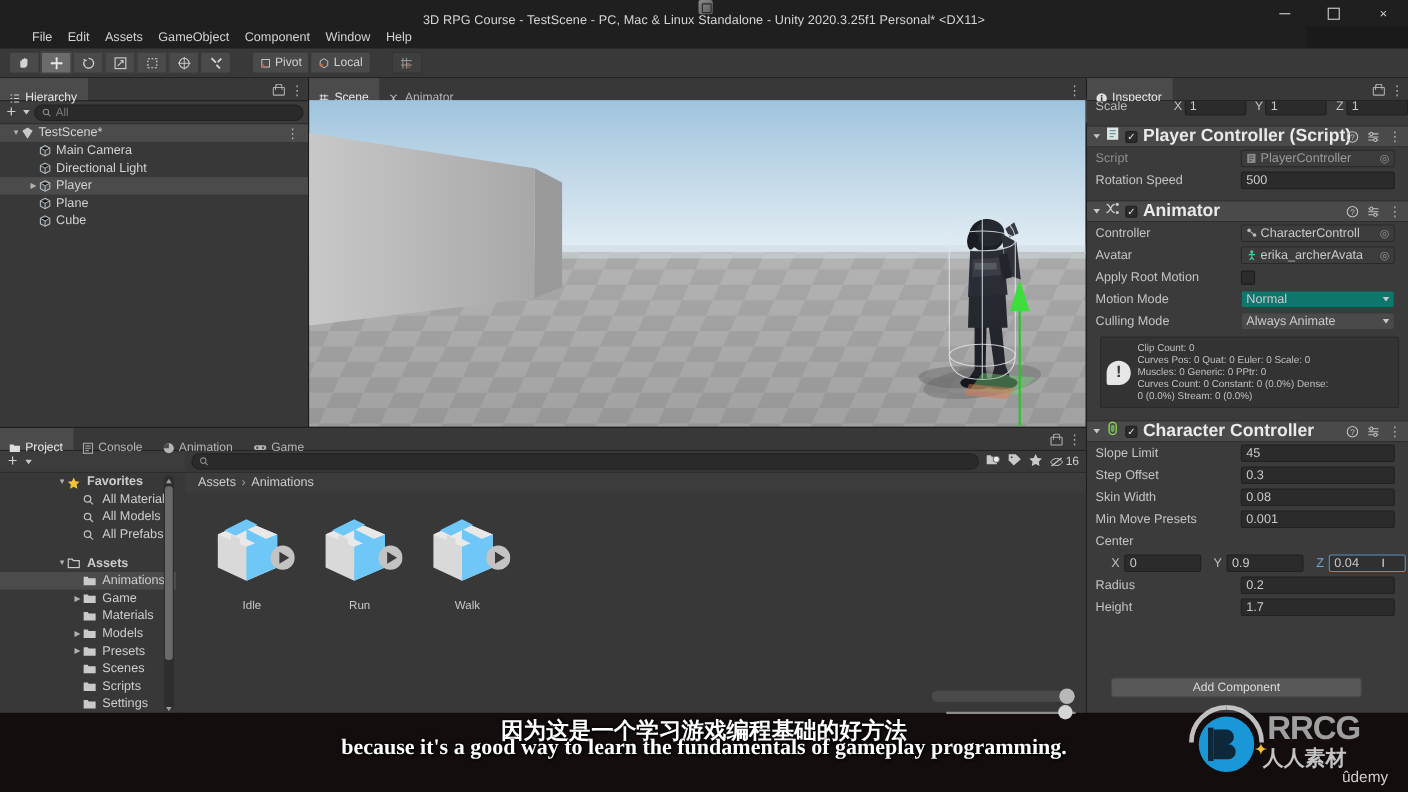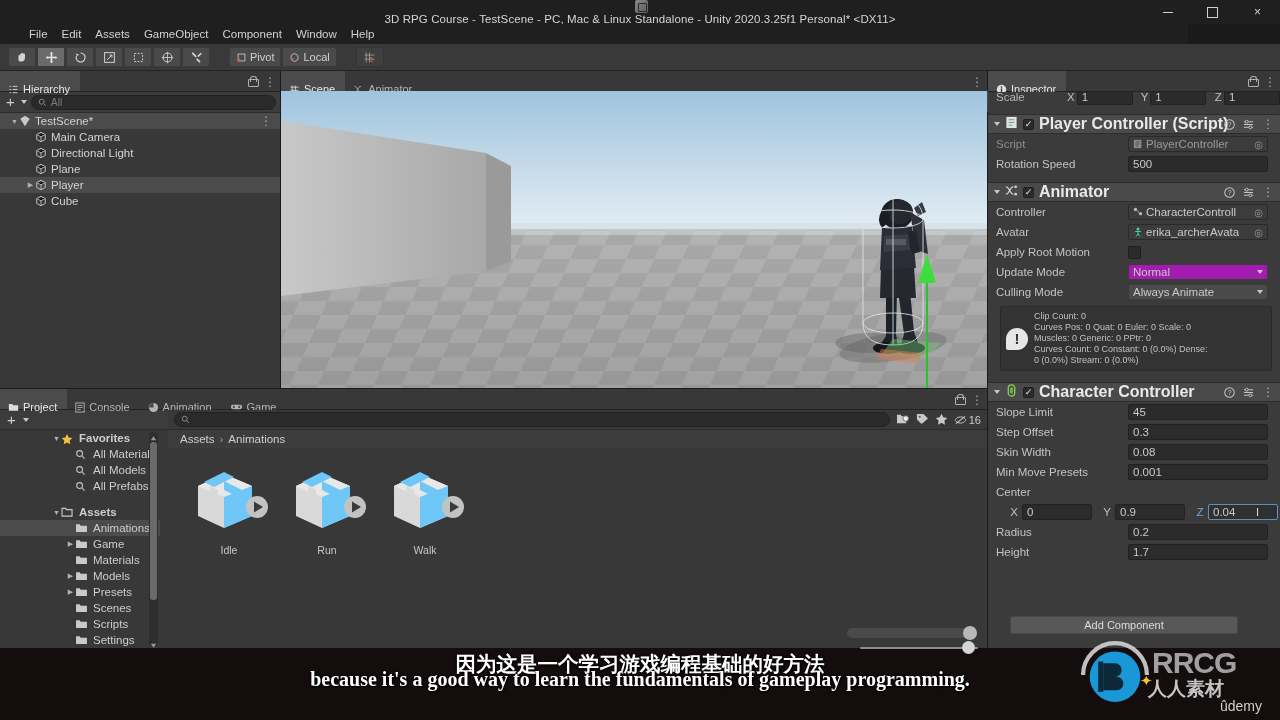--- a/index.html
+++ b/index.html
@@ -374,37 +374,37 @@
         </div>
         <div class="hrow">
           <span style="width:22px;flex:0 0 auto;"></span>
           <span class="tri"></span>
           <span class="goicon"><svg width="12" height="12" viewBox="0 0 14 14">
               <path d="M7 1.5l5 2.6v5.8L7 12.5 2 9.9V4.1z" fill="none" stroke="#b9c3c9" stroke-width="1.1"></path>
               <path d="M2 4.1L7 6.7l5-2.6M7 6.7v5.8" stroke="#b9c3c9" stroke-width="1"></path>
             </svg></span>
           <span>Directional Light</span>
         </div>
+        <div class="hrow sel-obj">
+          <span style="width:22px;flex:0 0 auto;"></span>
+          <span class="tri">▶</span>
+          <span class="goicon"><svg width="12" height="12" viewBox="0 0 14 14">
+              <path d="M7 1.5l5 2.6v5.8L7 12.5 2 9.9V4.1z" fill="none" stroke="#b9c3c9" stroke-width="1.1"></path>
+              <path d="M2 4.1L7 6.7l5-2.6M7 6.7v5.8" stroke="#b9c3c9" stroke-width="1"></path>
+            </svg></span>
+          <span>Player</span>
+        </div>
         <div class="hrow">
           <span style="width:22px;flex:0 0 auto;"></span>
           <span class="tri"></span>
           <span class="goicon"><svg width="12" height="12" viewBox="0 0 14 14">
               <path d="M7 1.5l5 2.6v5.8L7 12.5 2 9.9V4.1z" fill="none" stroke="#b9c3c9" stroke-width="1.1"></path>
               <path d="M2 4.1L7 6.7l5-2.6M7 6.7v5.8" stroke="#b9c3c9" stroke-width="1"></path>
             </svg></span>
           <span>Plane</span>
-        </div>
-        <div class="hrow sel-obj">
-          <span style="width:22px;flex:0 0 auto;"></span>
-          <span class="tri">▶</span>
-          <span class="goicon"><svg width="12" height="12" viewBox="0 0 14 14">
-              <path d="M7 1.5l5 2.6v5.8L7 12.5 2 9.9V4.1z" fill="none" stroke="#b9c3c9" stroke-width="1.1"></path>
-              <path d="M2 4.1L7 6.7l5-2.6M7 6.7v5.8" stroke="#b9c3c9" stroke-width="1"></path>
-            </svg></span>
-          <span>Player</span>
         </div>
         <div class="hrow">
           <span style="width:22px;flex:0 0 auto;"></span>
           <span class="tri"></span>
           <span class="goicon"><svg width="12" height="12" viewBox="0 0 14 14">
               <path d="M7 1.5l5 2.6v5.8L7 12.5 2 9.9V4.1z" fill="none" stroke="#b9c3c9" stroke-width="1.1"></path>
               <path d="M2 4.1L7 6.7l5-2.6M7 6.7v5.8" stroke="#b9c3c9" stroke-width="1"></path>
             </svg></span>
           <span>Cube</span>
         </div>
@@ -729,22 +729,22 @@
             <span style="white-space:nowrap;">erika_archerAvata</span>
           </span>
           <span class="objpick">◎</span>
         </div>
       </div>
       <div class="prow">
         <span class="plabel" style="width:132px;">Apply Root Motion</span>
         <span class="smallchk"></span>
       </div>
       <div class="prow">
-        <span class="plabel" style="width:132px;">Update Mode</span>
-        <div class="pfield dropdown" style="width:140px;background:#a21caf;border-color:#3b3b3b;">
+        <span class="plabel" style="width:132px;">Motion Mode</span>
+        <div class="pfield dropdown" style="width:140px;background:#0f766e;border-color:#3b3b3b;">
           <span>Normal</span>
             <i class="caret" style="margin:0;"></i>
         </div>
       </div>
       <div class="prow">
         <span class="plabel" style="width:132px;">Culling Mode</span>
         <div class="pfield dropdown" style="width:140px;background:#4a4a4a;border-color:#3b3b3b;">
           <span>Always Animate</span>
             <i class="caret" style="margin:0;"></i>
         </div>

